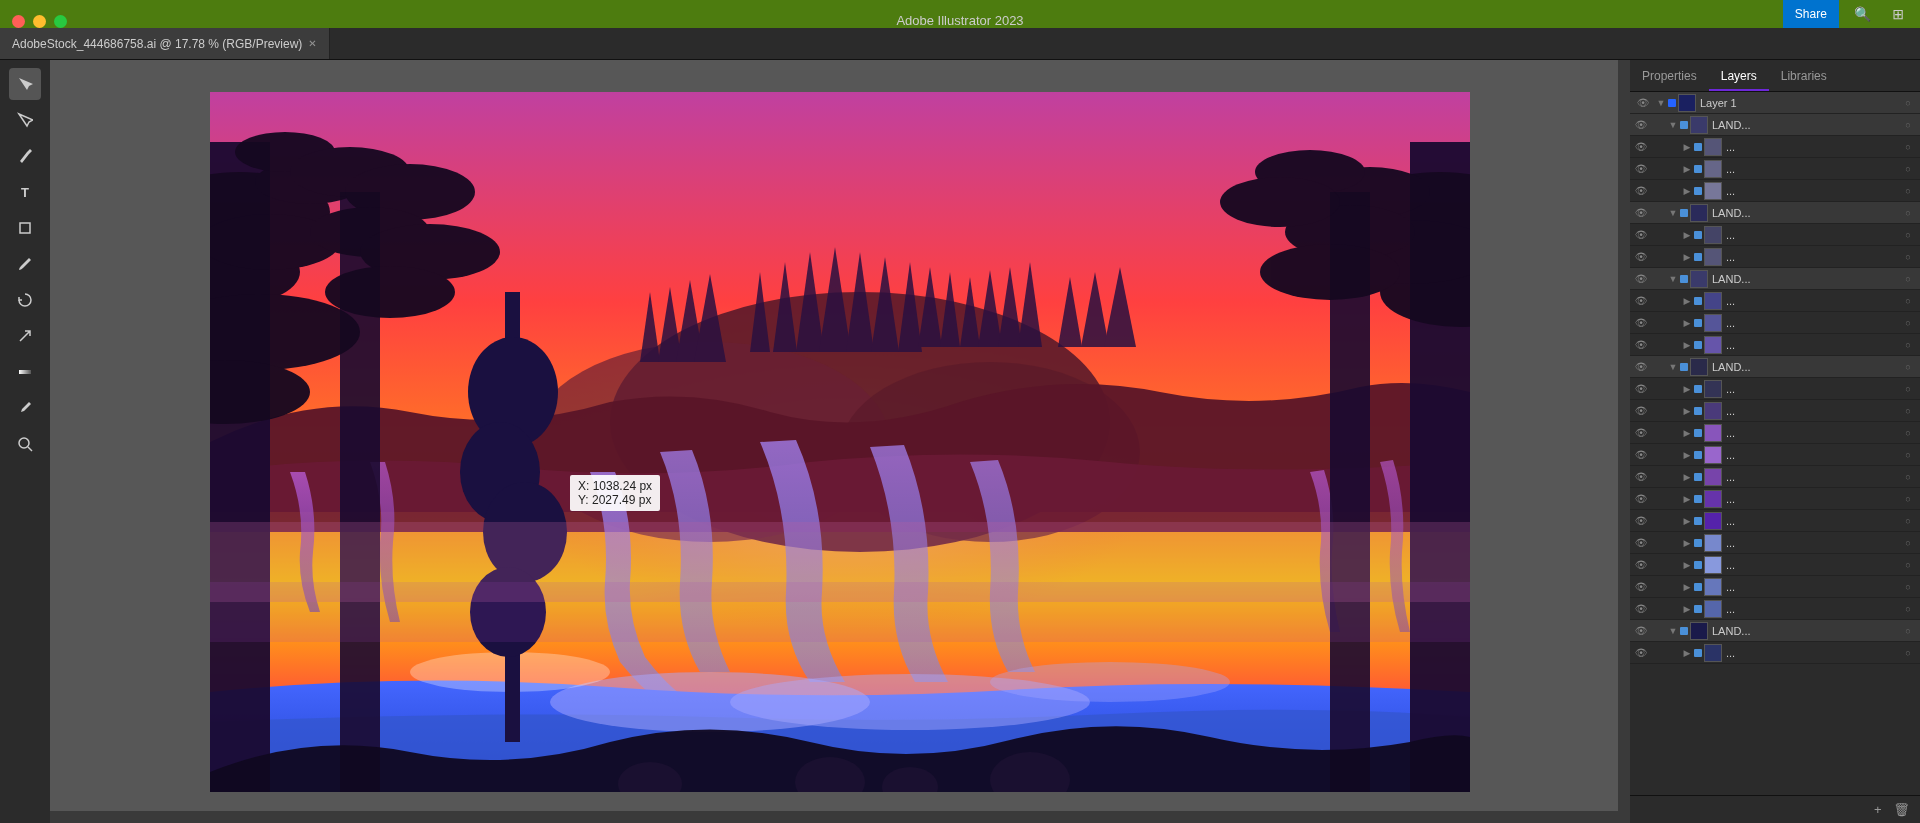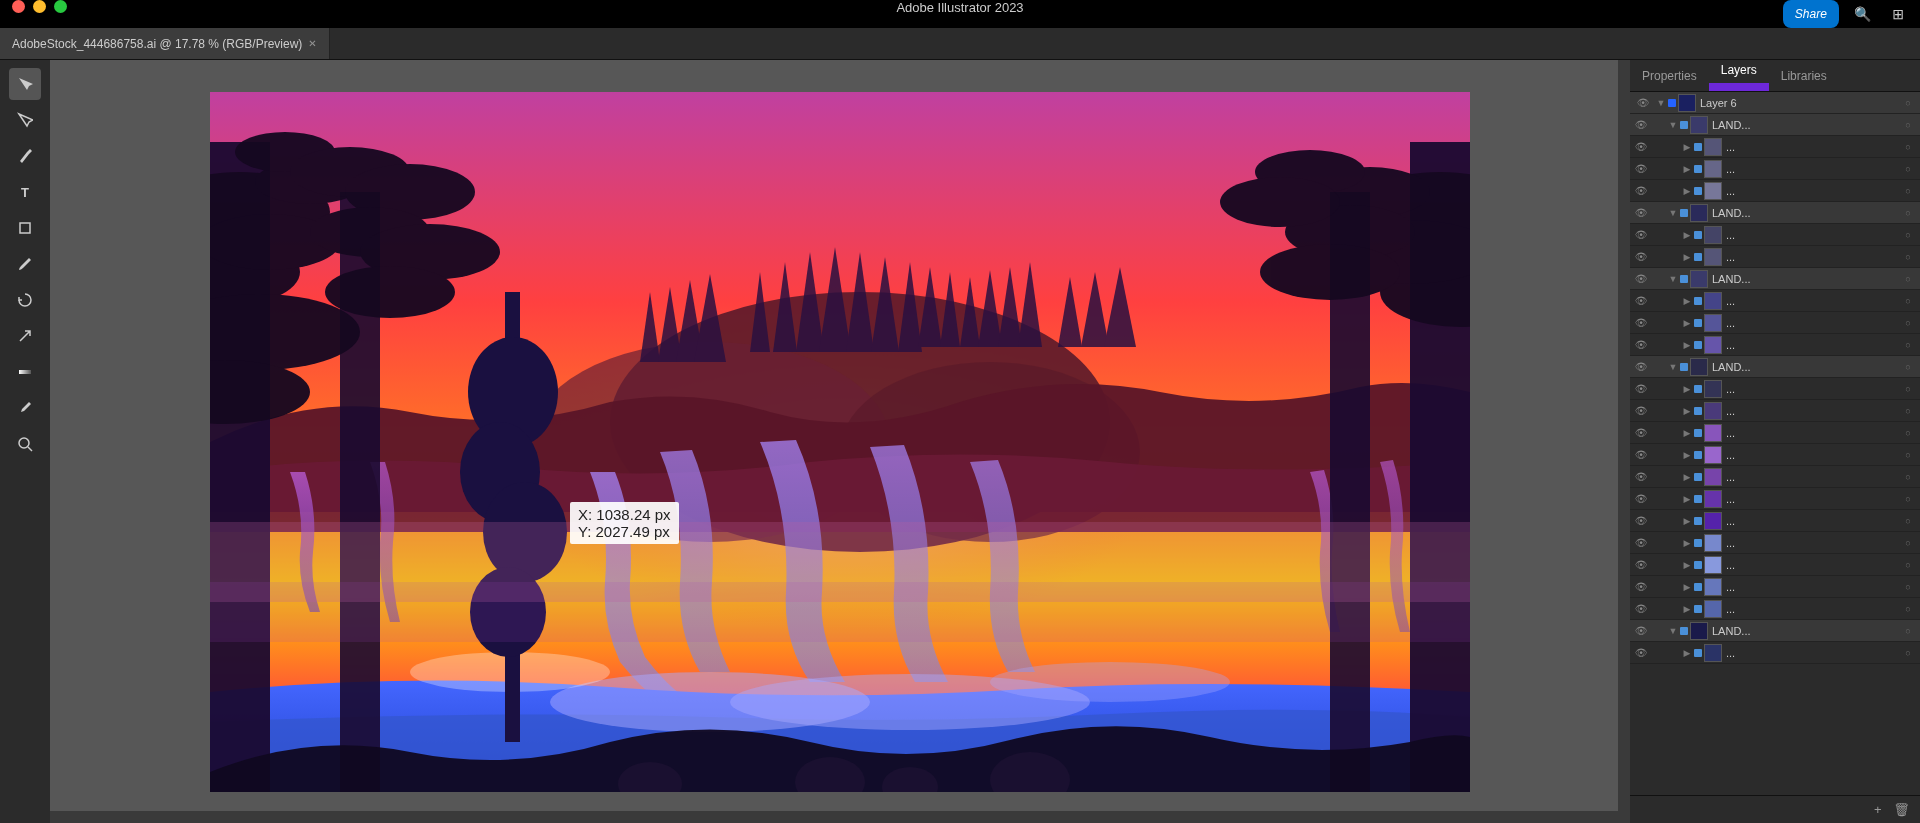--- a/index.html
+++ b/index.html
@@ -11,23 +11,23 @@
       font-size: 12px;
       color: #ccc;
       overflow: hidden;
       display: flex;
       flex-direction: column;
     }
 
     
     #titlebar {
       height: 28px;
-      background: #000000;
-      display: flex;
-      align-items: flex-start;
+      background: #4d7c0f;
+      display: flex;
+      align-items: flex-end;
       justify-content: center;
       position: relative;
       flex-shrink: 0;
     }
     #titlebar .window-controls {
       position: absolute;
       left: 12px;
       display: flex;
       gap: 8px;
       align-items: center;
@@ -48,25 +48,24 @@
       position: absolute;
       right: 12px;
       display: flex;
       gap: 12px;
       align-items: center;
     }
     .share-btn {
       background: #0073cf;
       color: #fff;
       border: none;
-      border-radius: 8px;
+      border-radius: 0;
       padding: 7px 12px;
       font-size: 12px;
       cursor: pointer;
-      font-style: italic;
     }
     .icon-btn {
       background: none;
       border: none;
       color: #ccc;
       cursor: pointer;
       font-size: 14px;
       padding: 2px 4px;
     }
 
@@ -156,25 +155,25 @@
     #artwork {
       width: 1260px;
       height: 700px;
       position: relative;
       flex-shrink: 0;
     }
 
     
     #cursor-tooltip {
       position: absolute;
-      top: 410px;
+      top: 383px;
       left: 360px;
       background: rgba(255,255,255,0.92);
       color: #222;
-      font-size: 15px;
+      font-size: 12px;
       padding: 4px 8px;
       border-radius: 2px;
       pointer-events: none;
       z-index: 10;
     }
 
     
     #right-panel {
       width: 290px;
       background: #2b2b2b;
@@ -191,21 +190,21 @@
     }
     .panel-tab {
       padding: 6px 12px;
       font-size: 12px;
       color: #999;
       cursor: pointer;
       border-bottom: 2px solid transparent;
     }
     .panel-tab.active {
       color: #fff;
-      border-bottom: 8px solid #6d28d9;
+      border-bottom: 2px solid #6d28d9;
     }
 
     
     #layers-panel {
       flex: 1;
       overflow-y: auto;
       overflow-x: hidden;
     }
     #layers-panel::-webkit-scrollbar { width: 8px; }
     #layers-panel::-webkit-scrollbar-track { background: #2b2b2b; }
@@ -565,21 +564,21 @@
 
       <div class="layer-row group-header" style="padding-left:2px;">
         <div class="layer-eye">👁</div>
         <div class="layer-expand">▼</div>
         <div class="layer-color-dot" style="background:#2563ff;"></div>
         <div class="layer-thumb" style="background:#2a3a7a;">
           <svg viewBox="0 0 18 18">
               <rect width="18" height="18" fill="#1a2060"></rect>
             </svg>
         </div>
-        <span class="layer-name">Layer 6</span>
+        <span class="layer-name">Layer 1</span>
         <div class="layer-lock">○</div>
       </div>
 
       <div id="layer-rows-container">
 
       <div class="layer-row group-header">
     <div class="layer-eye" style="flex-shrink:0;">👁</div>
     <div style="width:14px;flex-shrink:0;"></div>
     <div class="layer-expand">▼</div>
     <div class="layer-color-dot" style="background:#4a90d9;"></div>

